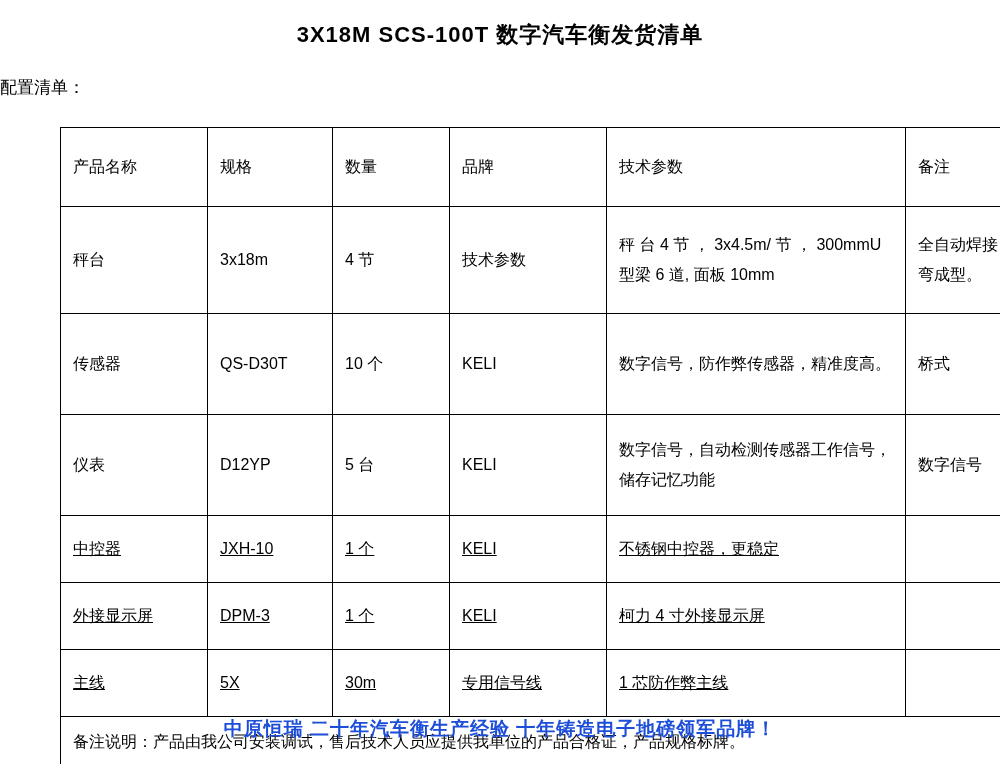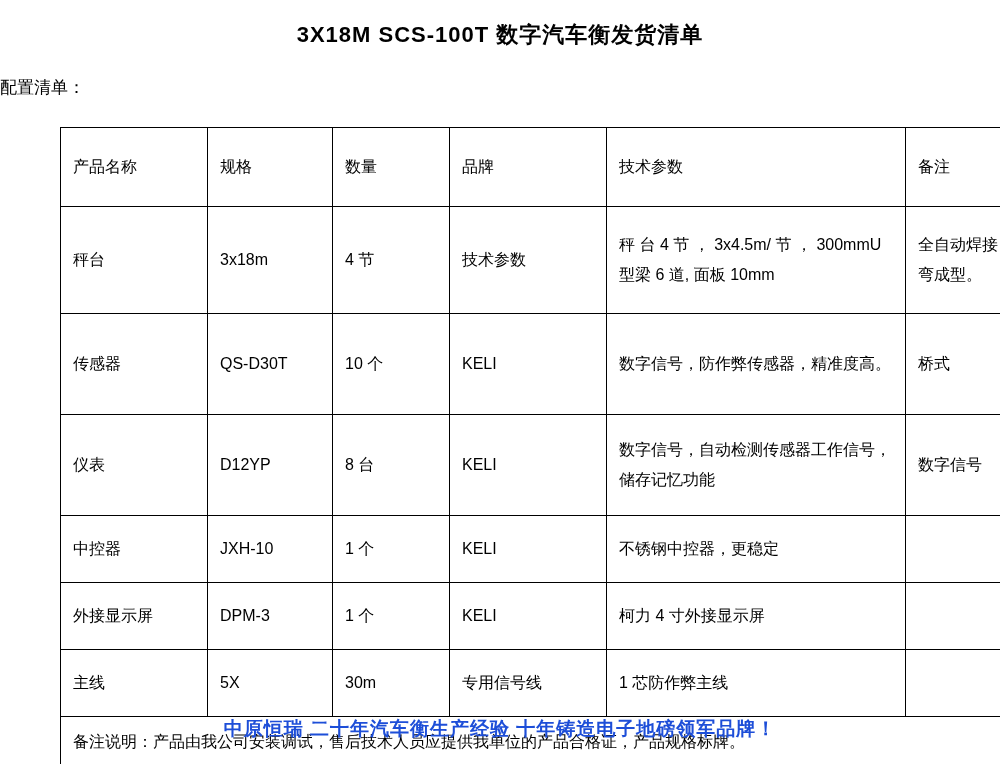--- a/index.html
+++ b/index.html
@@ -59,20 +59,21 @@
   }
   tr.r-tall td {
     height: 86px;
     margin-left: 44px;
   }
   tr.r-mid td {
     height: 80px;
   }
   tr.r-short td {
     height: 46px;
+    text-decoration: underline;
   }
   td.note-cell {
     font-size: 16px;
     padding: 12px 10px 12px 12px;
   }
   .footer {
     position: absolute;
     left: 0;
     right: 0;
     bottom: 22px;
@@ -117,21 +118,21 @@
         <td class="c1">QS-D30T</td>
         <td class="c2">10 个</td>
         <td class="c3">KELI</td>
         <td class="c4">数字信号，防作弊传感器，精准度高。</td>
         <td class="c5">桥式</td>
       </tr>
 
       <tr class="r-mid">
         <td class="c0">仪表</td>
         <td class="c1">D12YP</td>
-        <td class="c2">8 台</td>
+        <td class="c2">5 台</td>
         <td class="c3">KELI</td>
         <td class="c4">数字信号，自动检测传感器工作信号，储存记忆功能</td>
         <td class="c5">数字信号</td>
       </tr>
 
       <tr class="r-short">
         <td class="c0">中控器</td>
         <td class="c1">JXH-10</td>
         <td class="c2">1 个</td>
         <td class="c3">KELI</td>

